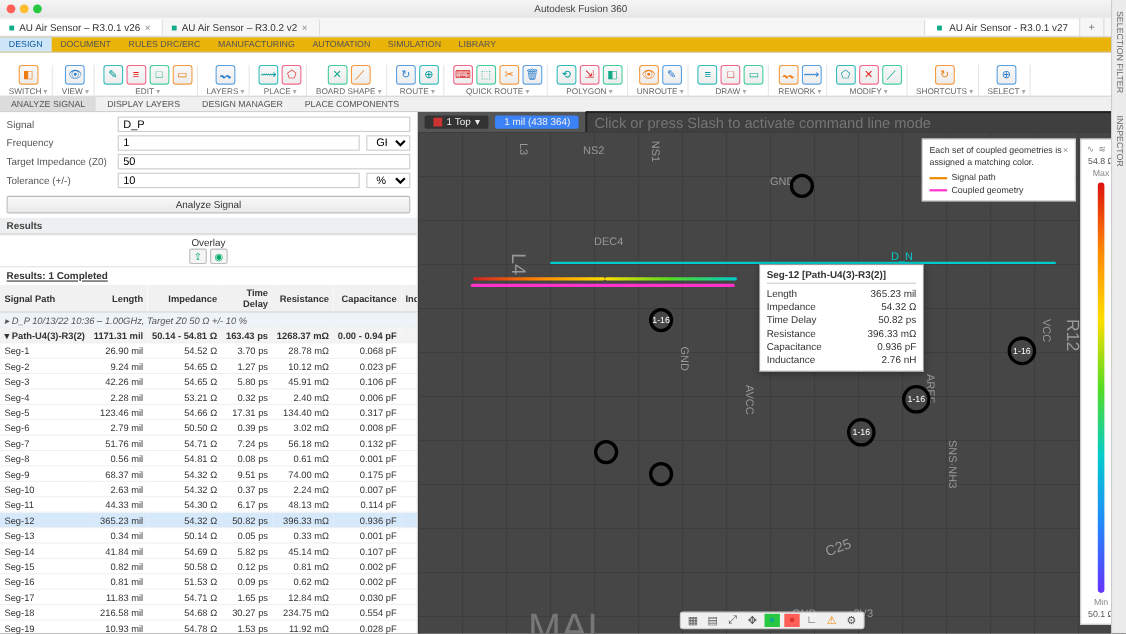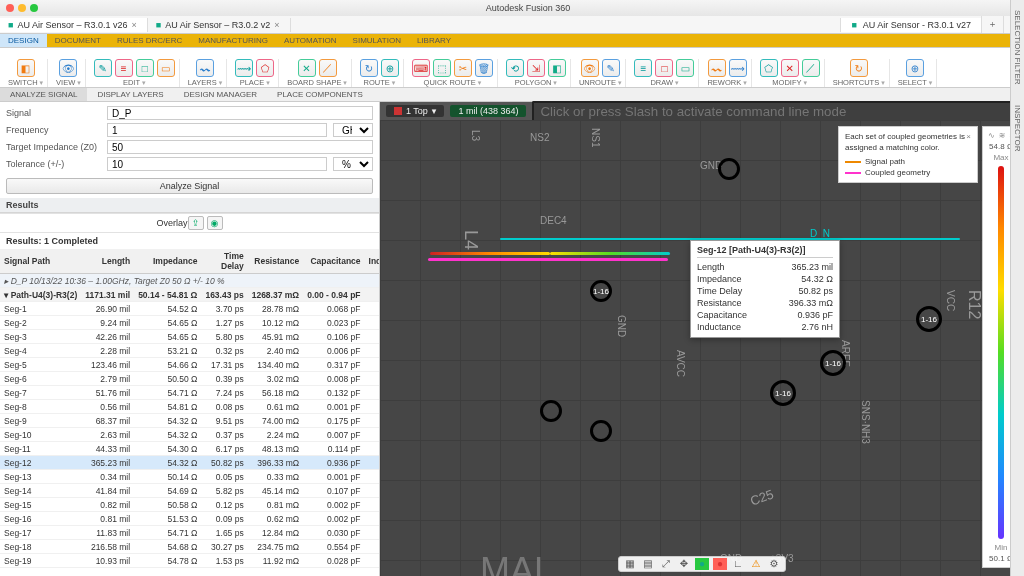--- a/index.html
+++ b/index.html
@@ -80,25 +80,25 @@
   .form input, .form select {
     height:14px; font-size:10px; padding:0 4px;
     border:1px solid #ccc; background:#fff; width:100%;
   }
   .analyze-btn {
     margin:3px 6px 4px; height:16px; font-size:9px; border:1px solid #bbb;
     border-radius:2px; background:linear-gradient(#f9f9f9,#e9e9e9);
     text-align:center; line-height:15px;
   }
   .overlay-row { display:flex; justify-content:center; align-items:center;
-    padding:2px 6px; border-bottom:1px solid #e2e2e2; border-top:1px solid #e2e2e2;}
+    padding:2px 6px; border-bottom:1px solid #e2e2e2; border-top:1px solid #e2e2e2;flex-direction:column;}
   .mini-btns{ display:flex; gap:3px;}
   .mini-btns span{ width:16px; height:14px; border:1px solid #bbb; border-radius:2px;
     background:#f5f5f5; display:flex; align-items:center; justify-content:center; color:#0a6;}
-  .res-title{ padding:3px 6px; font-weight:600; }
+  .res-title{ padding:3px 6px; font-weight:600;text-decoration:underline; }
   
   .tbl { flex:1; overflow:auto; }
   table { border-collapse:collapse; width:100%; font-size:8.5px;}
   thead th {
     position:sticky; top:0; background:#f1f1f1; border-bottom:1px solid #ccc;
     text-align:left; padding:2px 4px; font-weight:600; color:#333;
   }
   tbody td { padding:1.5px 4px; border-bottom:1px solid #f0f0f0; color:#333; white-space:nowrap;}
   tbody tr.summary td { background:#eef3f9; font-style:italic; color:#555;}
   tbody tr.path td { background:#f3f3f3; font-weight:600;}
@@ -106,21 +106,21 @@
   td.num, th.num { text-align:right; }
   
   .canvas-wrap { flex:1; position:relative; background:#3a3a3a; }
   .canvas-ctrl {
     position:absolute; top:0; left:0; right:0; height:18px;
     background:#555; display:flex; align-items:center; gap:6px; padding:0 6px;
     font-size:9px; color:#eee;
   }
   .layer-chip { background:#333; padding:1px 8px; border-radius:2px; display:flex; gap:4px; align-items:center;}
   .layer-chip::before{content:""; width:8px; height:8px; background:#c33; display:inline-block;}
-  .coord { background:#14532d; padding:1px 8px; border-radius:2px;text-align:center;}
+  .coord { background:#3b82f6; padding:1px 8px; border-radius:2px;text-align:center;}
   .cmd { flex:1; background:#3f3f3f; padding:1px 6px; color:#aaa; border-radius:2px;}
   .board {
     position:absolute; top:18px; left:0; right:0; bottom:0;
     background:#464646;
     background-image:
       linear-gradient(#3d3d3d 1px, transparent 1px),
       linear-gradient(90deg,#3d3d3d 1px, transparent 1px);
     background-size: 40px 40px;
     overflow:hidden;
   }

